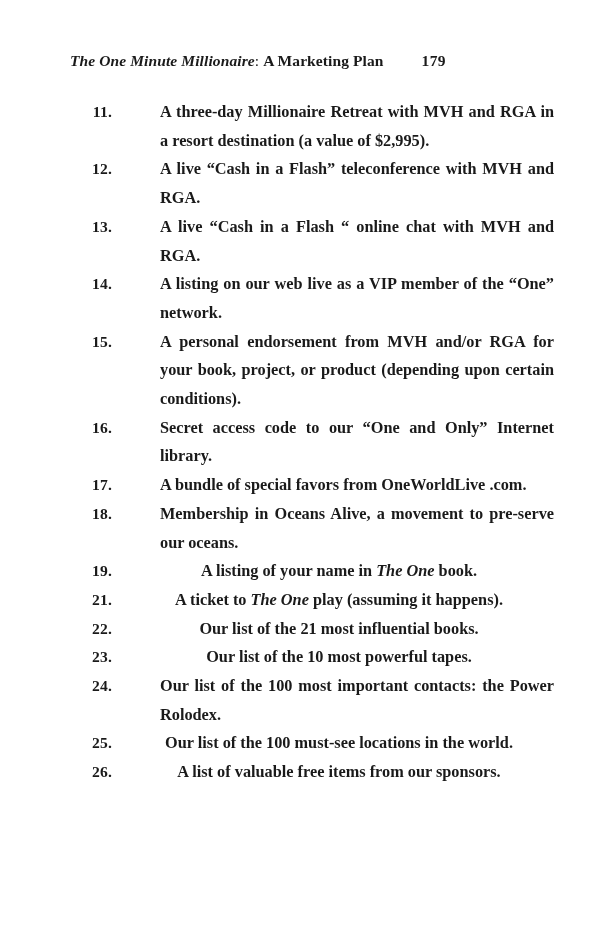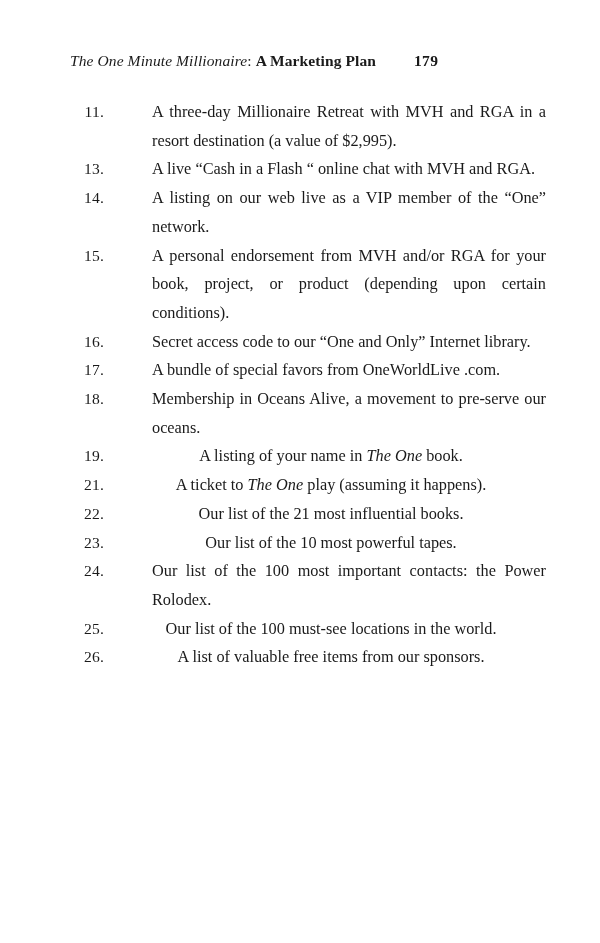--- a/index.html
+++ b/index.html
@@ -27,36 +27,37 @@
     position: absolute;
     left: 70px;
     top: 52px;
     width: 470px;
     font-size: 15.5px;
     letter-spacing: 0.1px;
     white-space: nowrap;
   }
   .running-head .book-title {
     font-style: italic;
-    font-weight: 400;
+    font-weight: 700;
   }
   .running-head .chap {
     font-weight: 600;
   }
   .running-head .folio {
     font-weight: 700;
     margin-left: 38px;
     font-style: normal;
     letter-spacing: 0.3px;
   }
   .list {
     position: absolute;
-    left: 76px;
+    left: 84px;
     top: 98px;
     width: 470px;
+    font-weight: bold;
   }
   .item {
     display: flex;
     align-items: flex-start;
     font-size: 16.3px;
     line-height: 28.7px;
     margin-bottom: 0px;
   }
   .num {
     width: 40px;
@@ -88,20 +89,24 @@
 <div class="page">
 
   <div class="running-head">
     <span class="book-title">The One Minute Millionaire</span><span>: </span><span class="chap">A Marketing Plan</span><span class="folio">179</span>
   </div>
 
   <div class="list" id="numbered-list">
       <div class="item">
         <div class="num">11.</div>
         <div class="txt just">A three-day Millionaire Retreat with MVH and RGA in a resort destination (a value of $2,995).</div>
+      </div>
+      <div class="item">
+        <div class="num">12.</div>
+        <div class="txt just">A live “Cash in a Flash” teleconference with MVH and RGA.</div>
       </div>
       <div class="item">
         <div class="num">13.</div>
         <div class="txt just">A live “Cash in a Flash “ online chat with MVH and RGA.</div>
       </div>
       <div class="item">
         <div class="num">14.</div>
         <div class="txt just">A listing on our web live as a VIP member of the “One” network.</div>
       </div>
       <div class="item">

